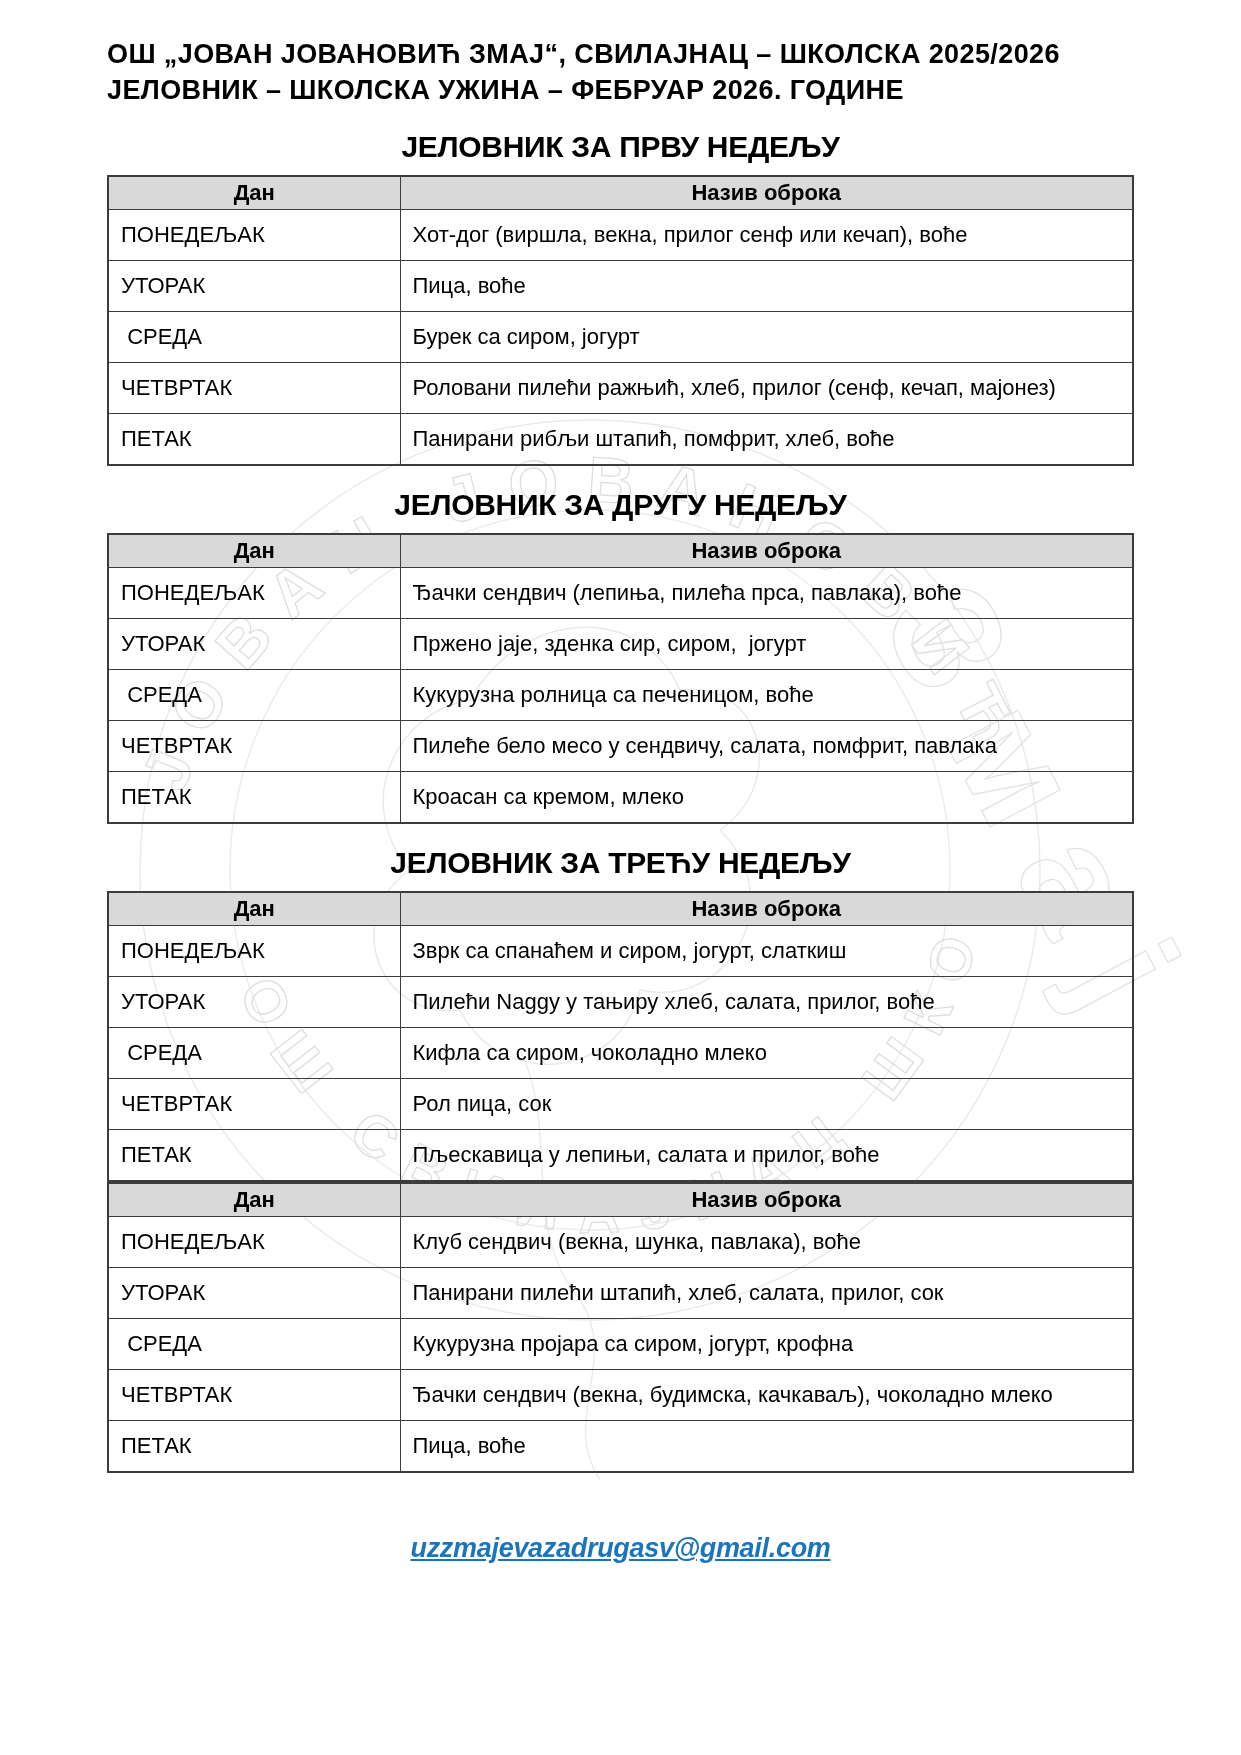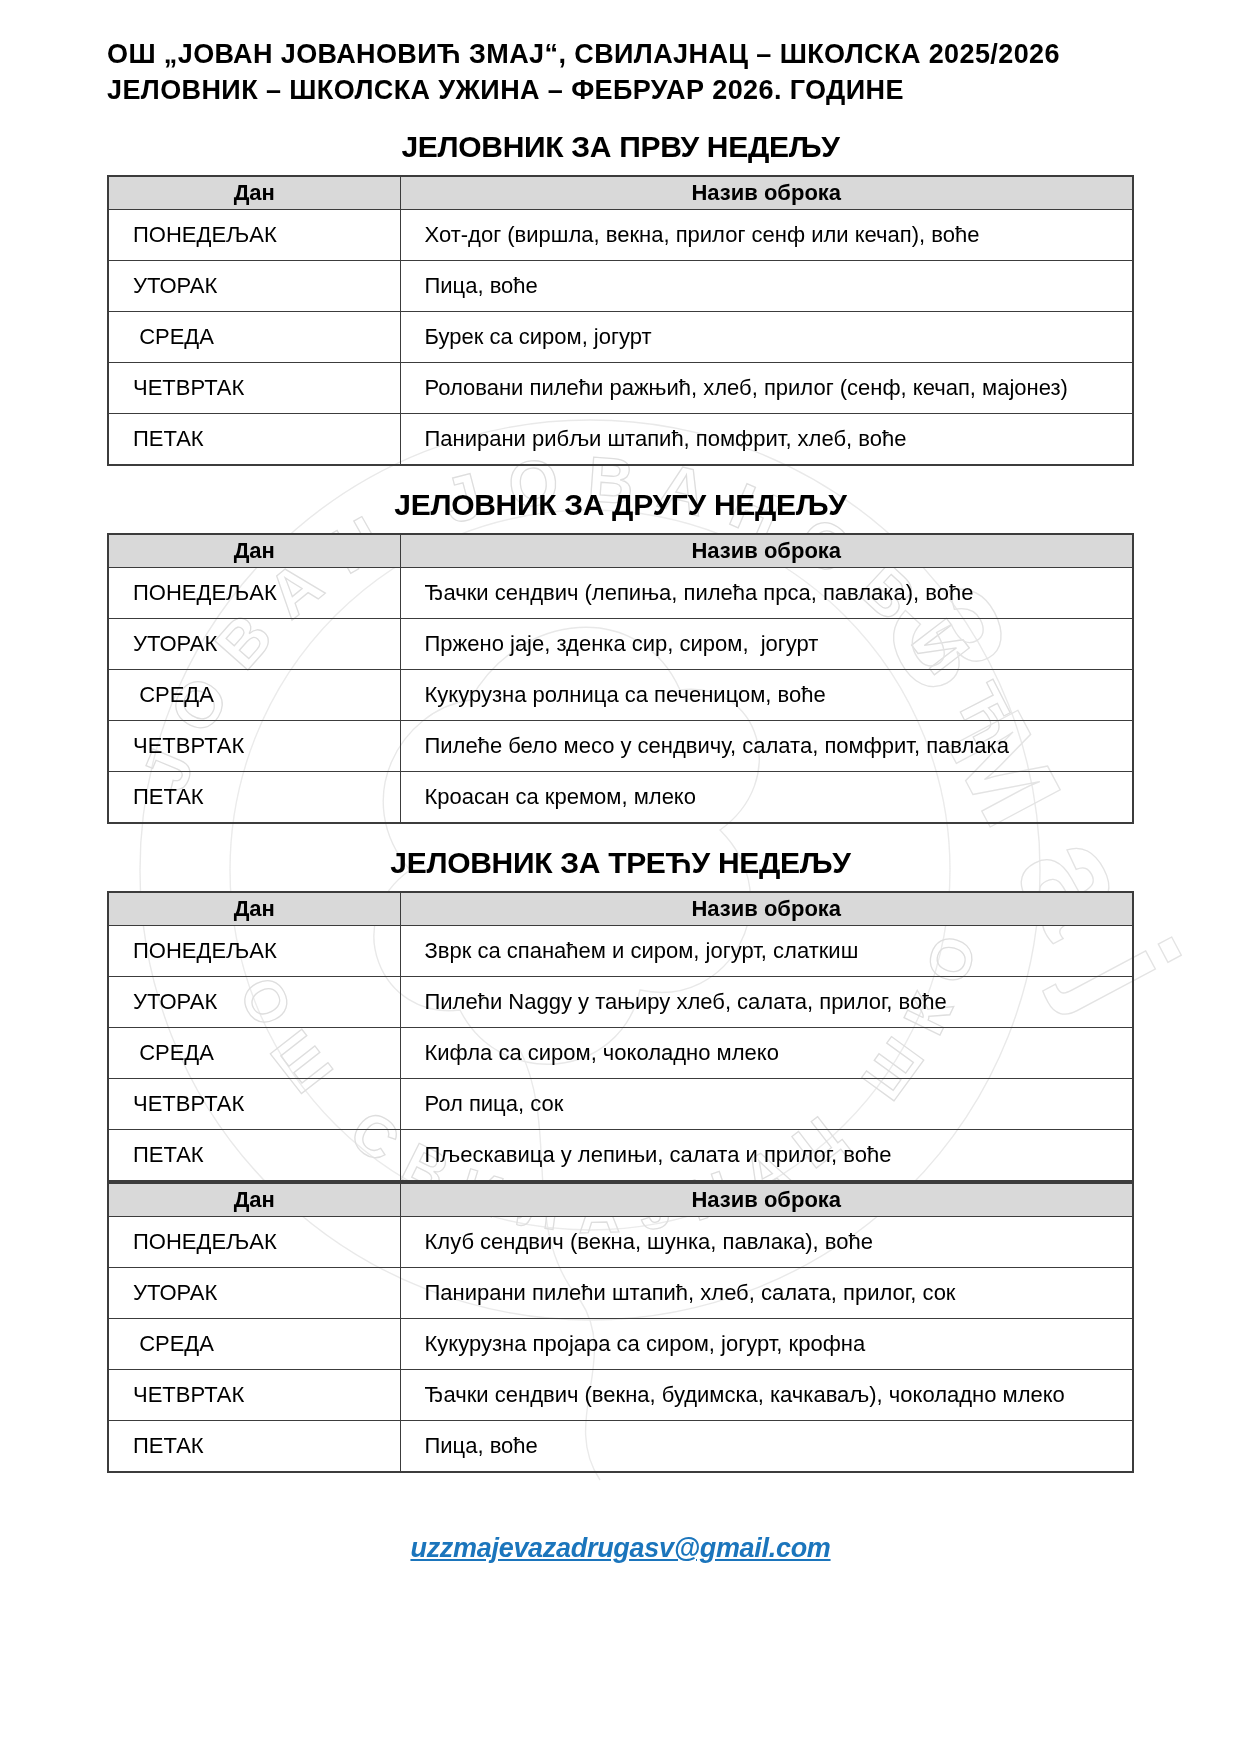--- a/index.html
+++ b/index.html
@@ -49,21 +49,21 @@
   th.col-day { width: 292px; }
   table.menu-table th {
     background: #d9d9d9;
     font-weight: bold;
     text-align: center;
     padding: 3px 6px;
     line-height: 26px;
   }
   table.menu-table td {
     background: transparent;
-    padding: 11px 24px;
+    padding: 11px 12px;
     line-height: 28px;
     white-space: pre-wrap;
   }
   td.day-cell { width: 292px; }
   .footer-note {
     margin-top: 58px;
     font-weight: bold;
     font-size: 23px;
     line-height: 34px;
     text-align: justify;

